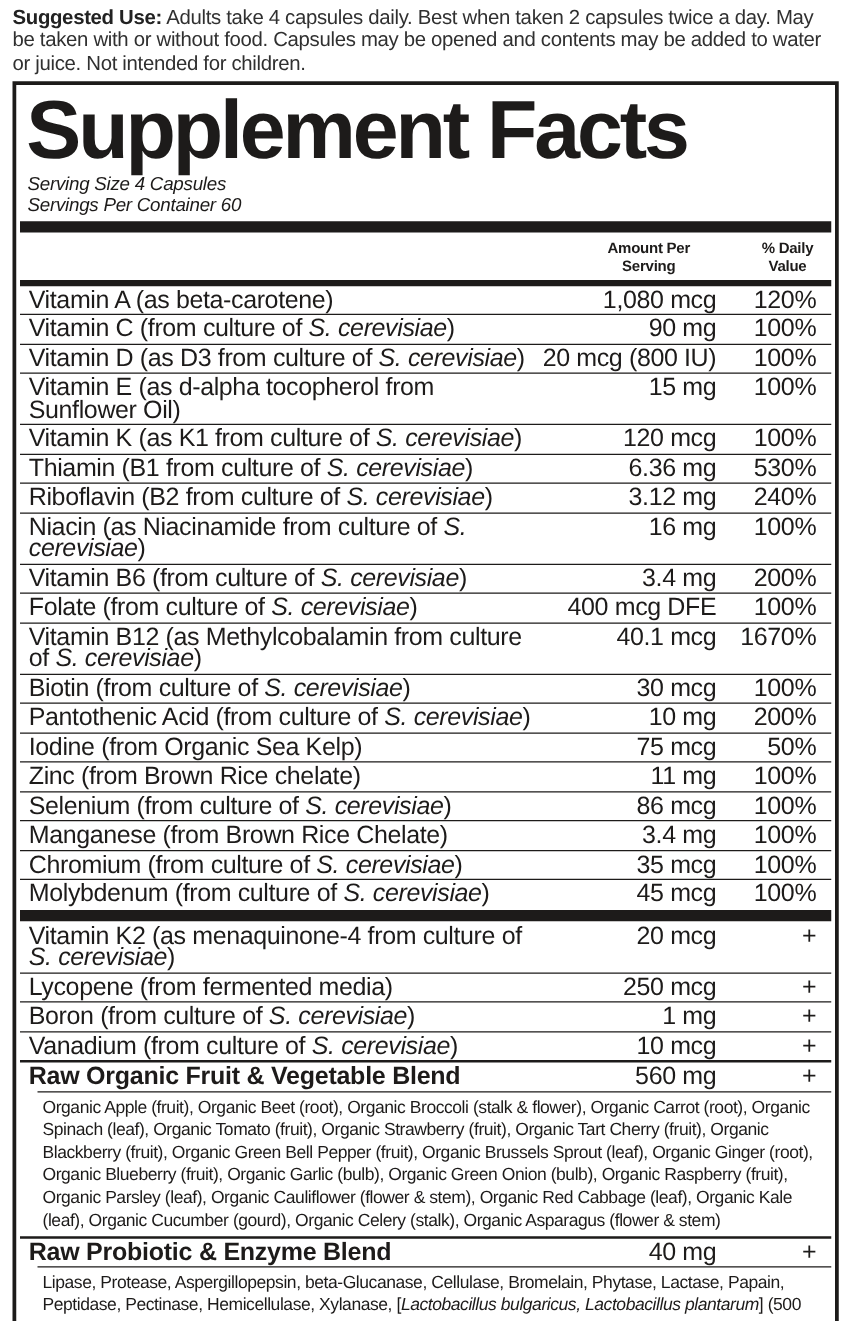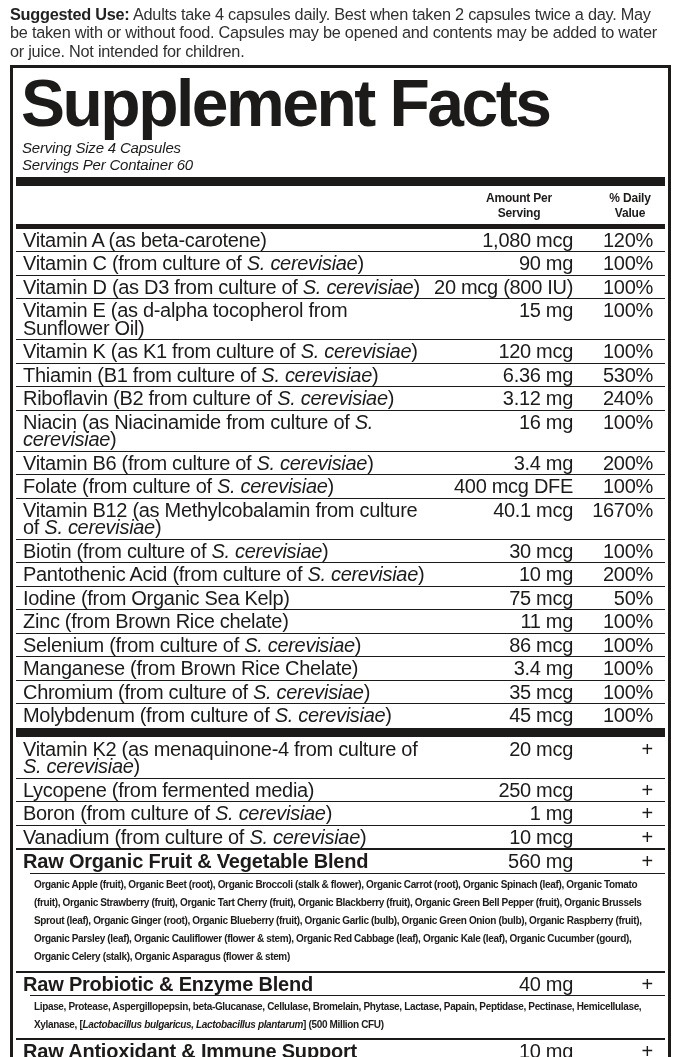--- a/index.html
+++ b/index.html
@@ -50,21 +50,21 @@
   .row.blend{border-top-width:2.3px;}
   .row.blend .c-name{font-weight:bold;letter-spacing:-0.2px;}
   .c-name{flex:1;padding-left:7px;}
   .c-amt{width:140px;text-align:right;white-space:nowrap;}
   .c-dv{width:80px;padding-right:12px;text-align:right;white-space:nowrap;}
 
   .details{
     border-top:1.5px solid #1d1b1a;
     margin:0 0 0 14px;
     padding:2px 4px 4px 4px;
-    font-size:10px;line-height:18.2px;letter-spacing:-0.35px;font-weight:bold;
+    font-size:14px;line-height:18.2px;letter-spacing:-0.35px;
   }
   i{font-style:italic;}
 </style>
 </head>
 <body>
 
 <div class="wrap">
 
   <p class="suggested"><b>Suggested Use:</b> <span>Adults take 4 capsules daily. Best when taken 2 capsules twice a day. May be taken with or without food. Capsules may be opened and contents may be added to water or juice. Not intended for children.</span></p>
 

